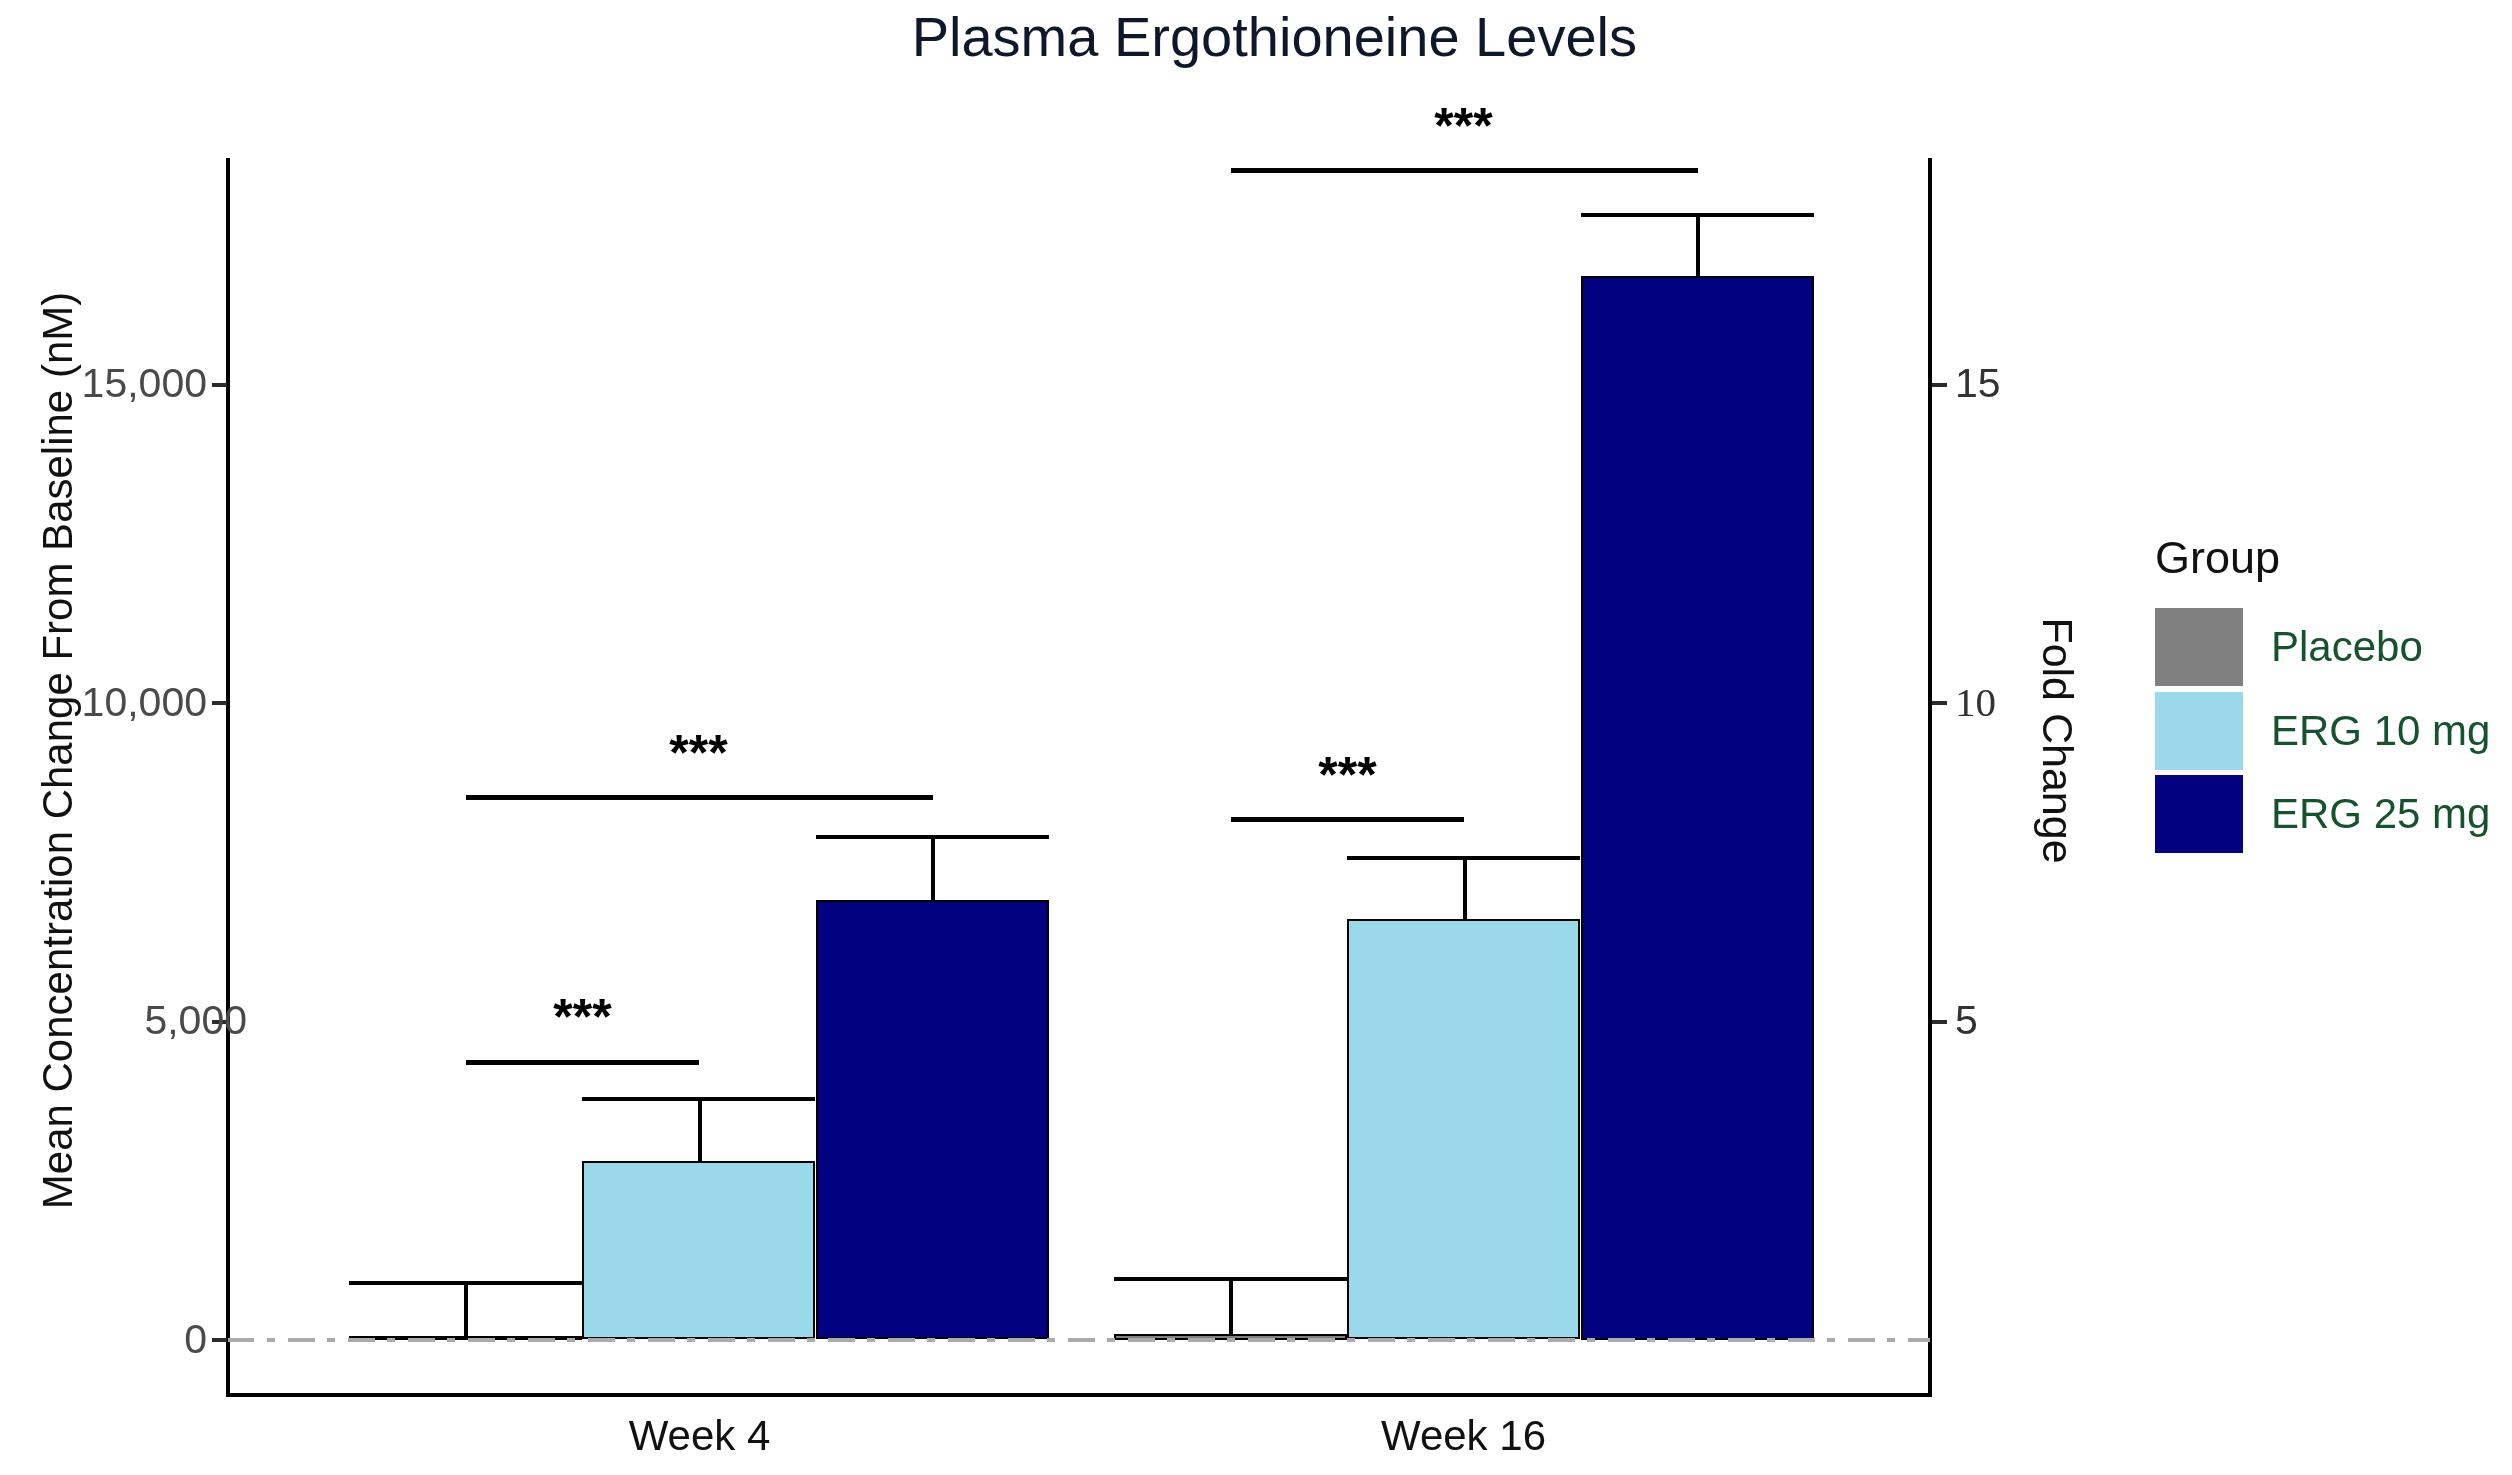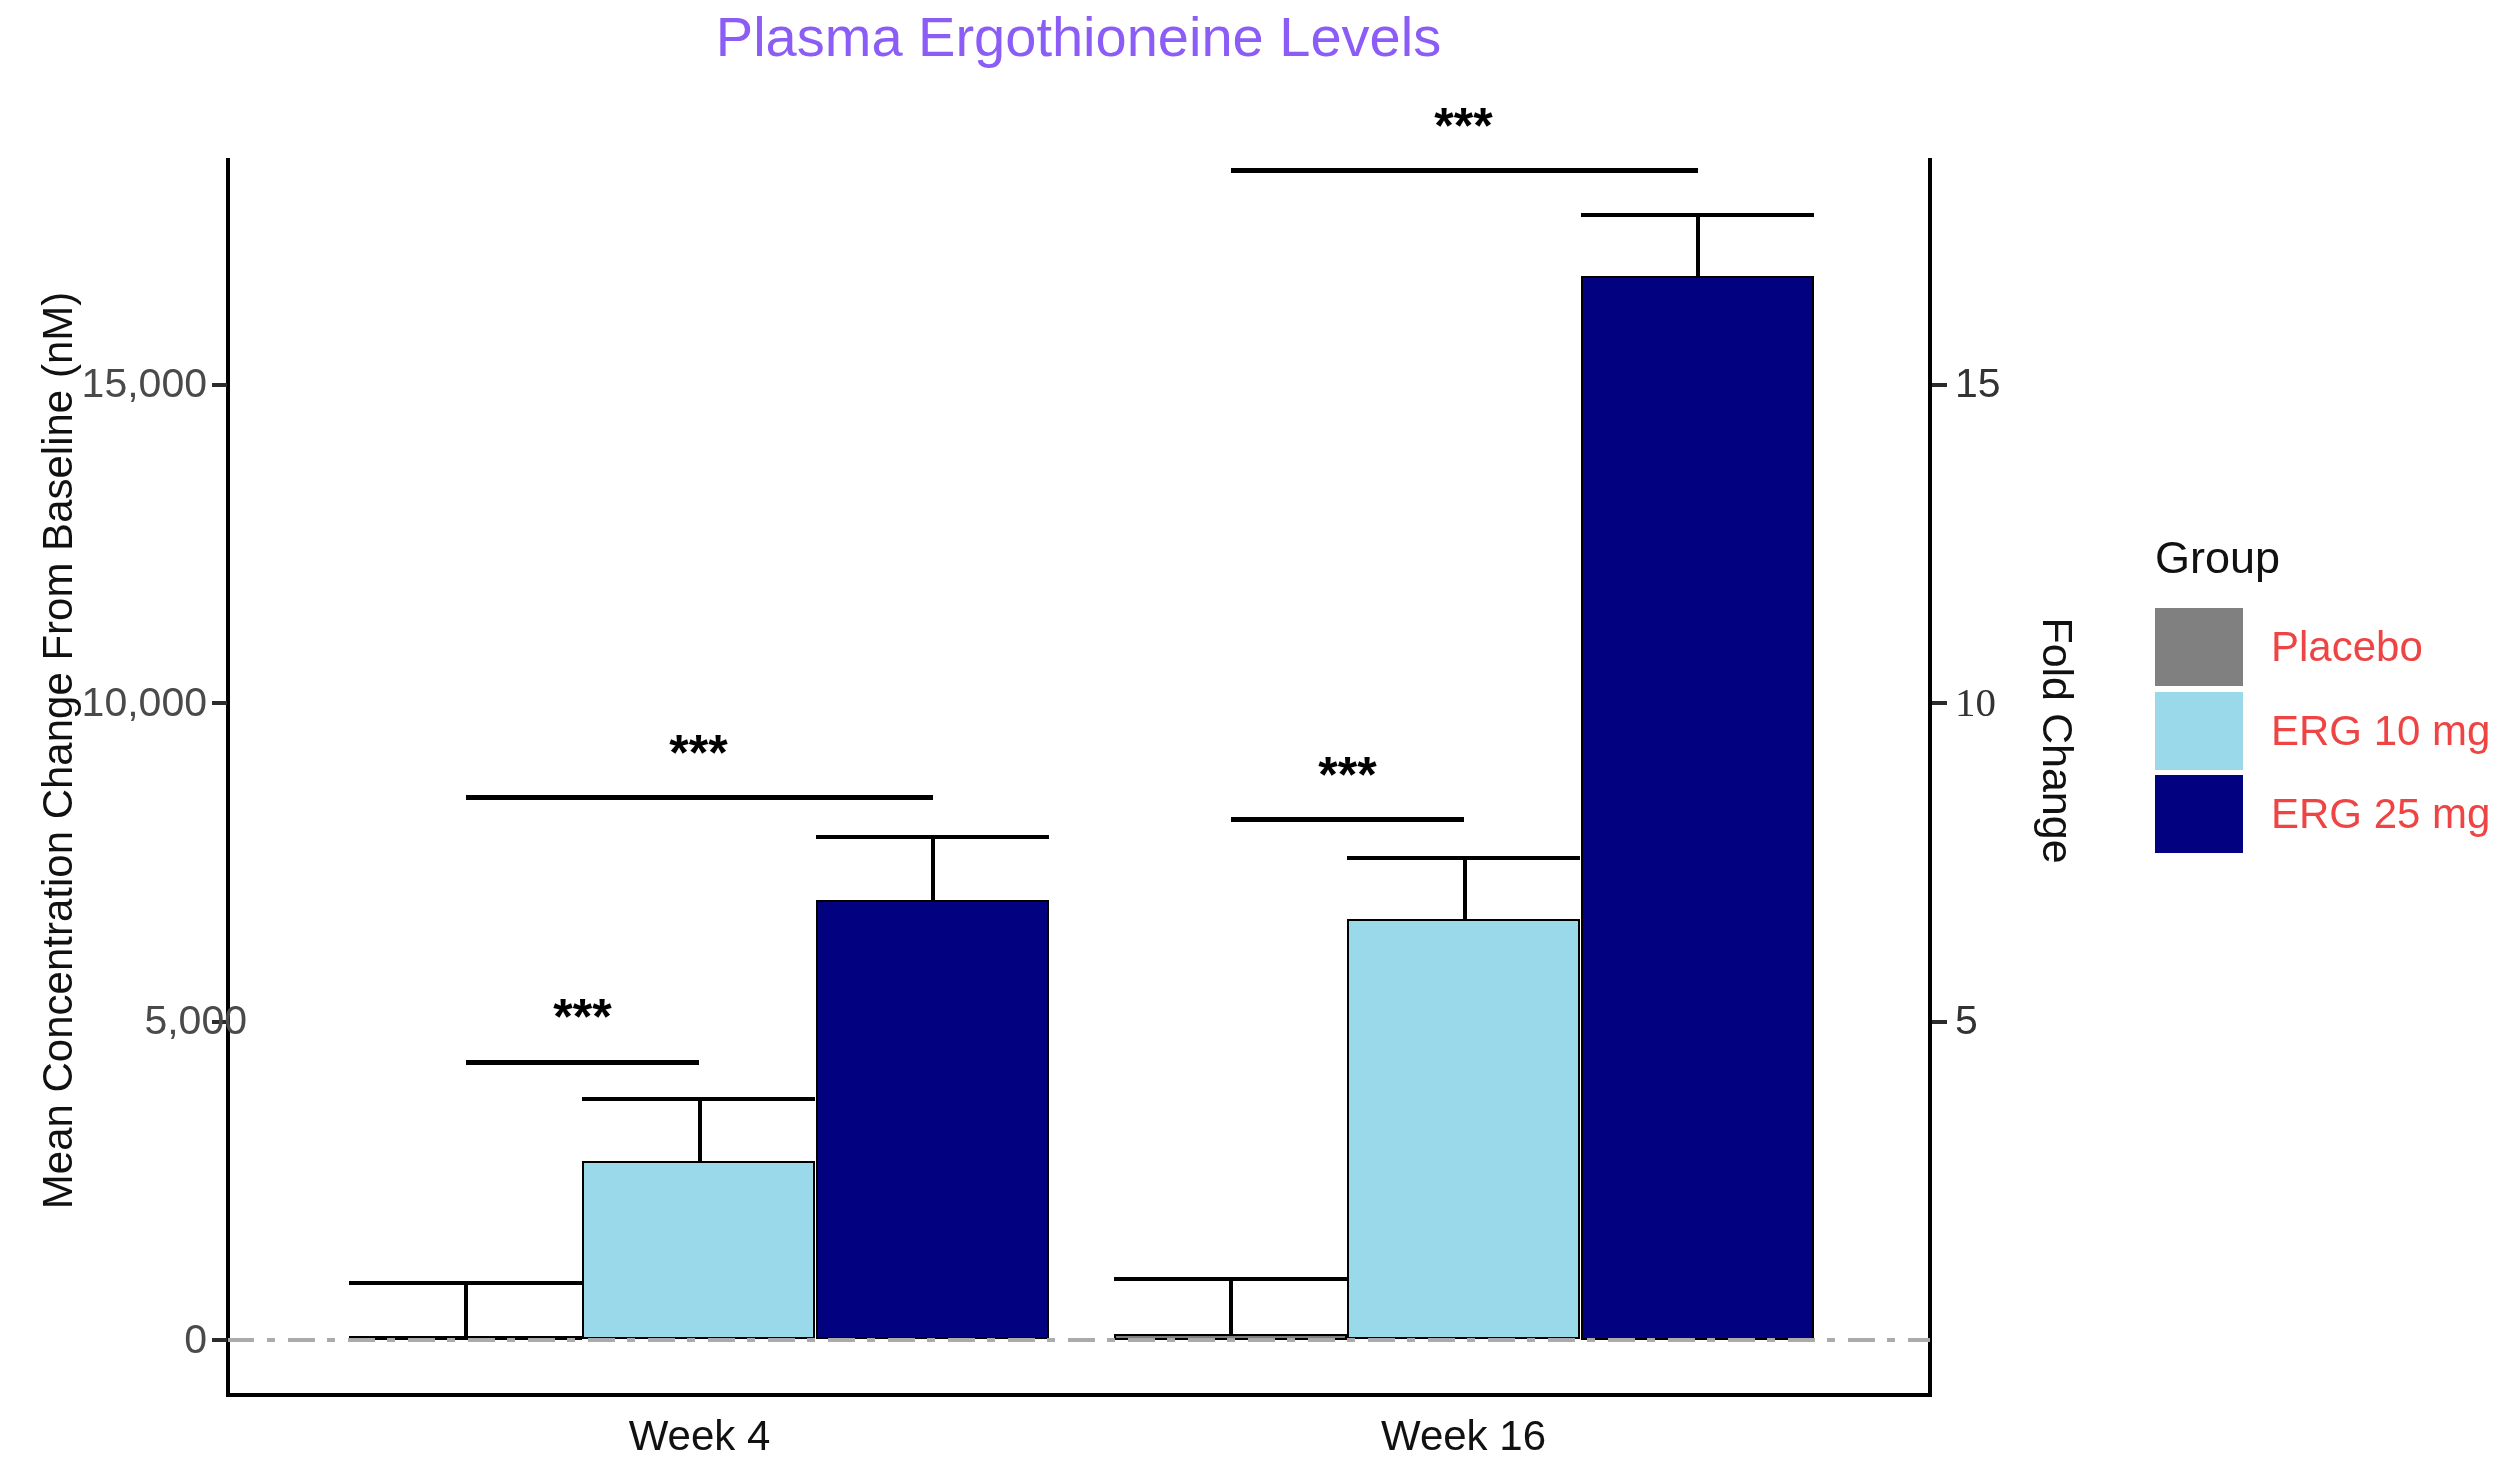--- a/index.html
+++ b/index.html
@@ -5,22 +5,22 @@
   html,body{margin:0;padding:0;background:#ffffff;}
   #figure{
     position:relative;
     width:2512px;height:1476px;
     background:#ffffff;
     font-family:"Liberation Sans",sans-serif;
     overflow:hidden;
   }
   #chart-title{
     position:absolute;left:520px;top:0;width:1117px;height:73px;
-    line-height:73px;text-align:center;
-    font-size:56px;color:#8b5cf6;white-space:nowrap;
+    line-height:73px;text-align:right;
+    font-size:56px;color:#0f172a;white-space:nowrap;
   }
   #ylabel-left{
     position:absolute;left:-591px;top:726px;width:1299px;height:49px;
     transform:rotate(-90deg);
     text-align:center;font-size:42px;color:#111;white-space:nowrap;
   }
   #ylabel-right{
     position:absolute;left:1848px;top:716px;width:419px;height:49px;
     transform:rotate(90deg);
     text-align:center;font-size:43px;color:#111;white-space:nowrap;
@@ -50,21 +50,21 @@
     font-size:50px;font-weight:700;color:#000;line-height:50px;white-space:nowrap;
   }
   .x-label{
     position:absolute;top:1412px;width:419px;text-align:center;
     font-size:42px;color:#111;white-space:nowrap;
   }
   #legend{position:absolute;left:2155px;top:532px;width:296px;}
   #legend-title{font-size:45px;color:#111;margin-bottom:24px;}
   .legend-item{display:flex;align-items:center;margin-bottom:5.6px;}
   .legend-swatch{width:88px;height:78px;flex:0 0 88px;}
-  .legend-label{margin-left:28px;font-size:42px;color:#ef4444;white-space:nowrap;}
+  .legend-label{margin-left:28px;font-size:42px;color:#14532d;white-space:nowrap;}
 </style>
 </head>
 <body>
 
 <div id="figure">
 
   <div id="chart-title">Plasma Ergothioneine Levels</div>
 
   <div id="ylabel-left">Mean Concentration Change From Baseline (nM)</div>
   <div id="ylabel-right">Fold Change</div>

